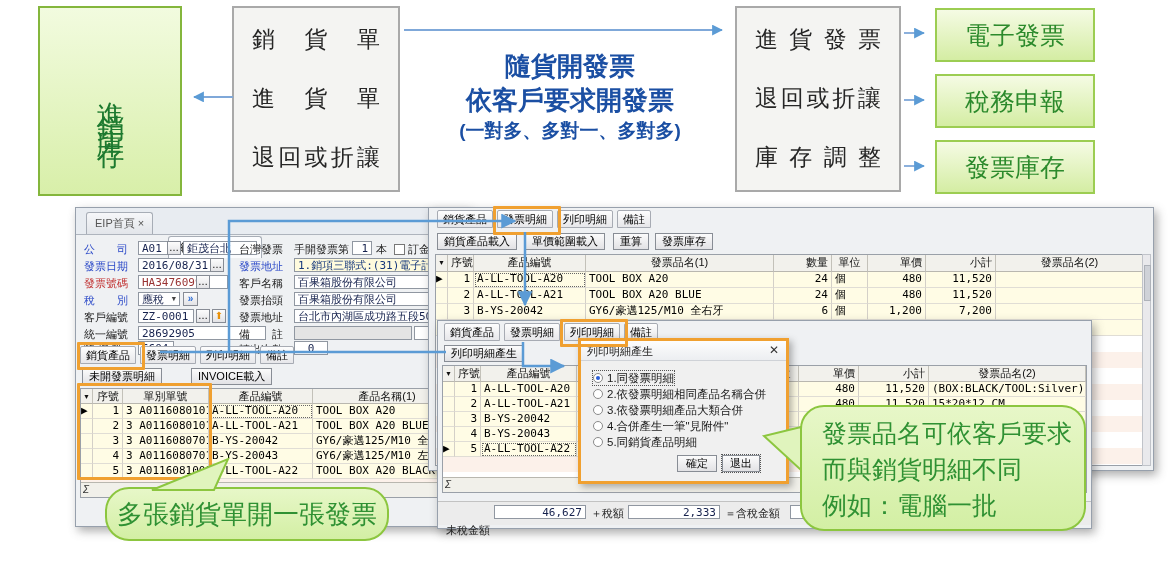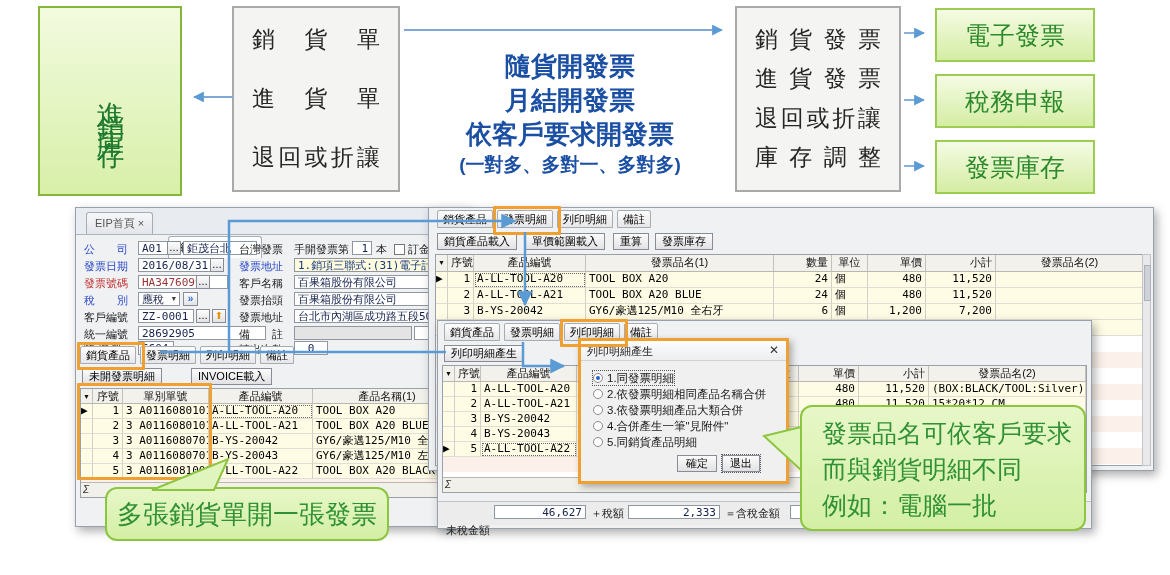--- a/index.html
+++ b/index.html
@@ -83,21 +83,21 @@
   .gL .ghead{height:15px;} .gA .ghead{height:17px;} .gB .ghead{height:16px;}
   .gL .rowsbox{background:repeating-linear-gradient(180deg,#fff 0 15px,#fcf1ea 15px 30px);}
   .gA .rowsbox{background:repeating-linear-gradient(180deg,#fff 0 16px,#fcf1ea 16px 32px);}
   .gB .rowsbox{background:repeating-linear-gradient(180deg,#fff 0 15px,#fcf1ea 15px 30px);}
   .gL .rowsbox .grow:nth-child(1) .gcell:nth-child(4),
   .gA .rowsbox .grow:nth-child(1) .gcell:nth-child(3),
   .gB .rowsbox .grow:nth-child(5) .gcell:nth-child(3){outline:1px dotted #666;outline-offset:-2px;}
   
   .obox{position:absolute;border:3px solid #f0a030;background:transparent;border-radius:1px;}
   .callout{position:absolute;background:linear-gradient(#e7f7c8,#d3efa4);border:2px solid #8cc63f;
-           border-radius:12px;color:#2f9133;box-sizing:border-box;}
+           border-radius:24px;color:#2f9133;box-sizing:border-box;}
   
   #dlg{background:#f0f0f0;border:3px solid #f0a030;box-shadow:3px 3px 7px rgba(60,60,60,.4);}
   .radio{display:inline-block;width:10px;height:10px;border-radius:50%;border:1px solid #8a8a8a;
          background:#fff;vertical-align:-1px;margin-right:4px;box-sizing:border-box;}
   .radio.sel{position:relative;}
   .radio.sel::after{content:"";position:absolute;left:2px;top:2px;width:4px;height:4px;
                     border-radius:50%;background:#2b5fd9;}
   .ropt{position:absolute;font-size:11.5px;height:14px;line-height:14px;color:#1a1a1a;white-space:nowrap;}
   .focusbox{outline:1px dotted #555;outline-offset:0px;}
   .scroll{position:absolute;background:#e9e9ec;border:1px solid #c0c3c9;box-sizing:border-box;}
@@ -114,27 +114,25 @@
   </div>
 
   <div class="abs docbox" style="left:232px;top:6px;width:168px;height:186px;">
     <div class="docline">銷貨單</div>
     <div class="docline">進貨單</div>
     <div class="docline">退回或折讓</div>
   </div>
 
   <div class="abs bluelines" style="left:408px;top:52px;width:324px;">
     <div class="l">隨貨開發票</div>
-    <div class="l">月結開發票</div>
     <div class="l">依客戶要求開發票</div>
     <div class="s">(一對多、多對一、多對多)</div>
   </div>
 
   <div class="abs docbox" style="left:735px;top:6px;width:166px;height:186px;">
-    <div class="docline">銷貨發票</div>
     <div class="docline">進貨發票</div>
     <div class="docline">退回或折讓</div>
     <div class="docline">庫存調整</div>
   </div>
 
   <div class="abs outbox" style="left:935px;top:8px;width:156px;height:50px;">
     <span>電子發票</span>
   </div>
   <div class="abs outbox" style="left:935px;top:74px;width:156px;height:50px;">
     <span>稅務申報</span>

